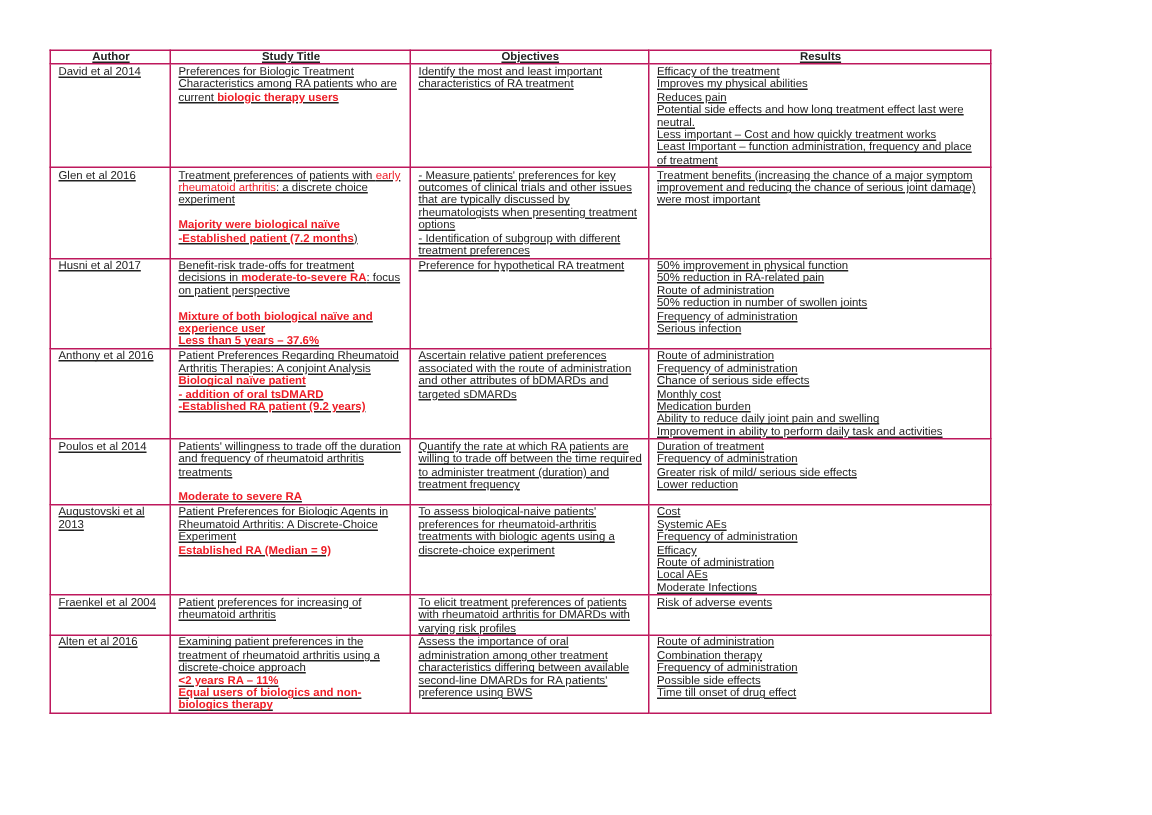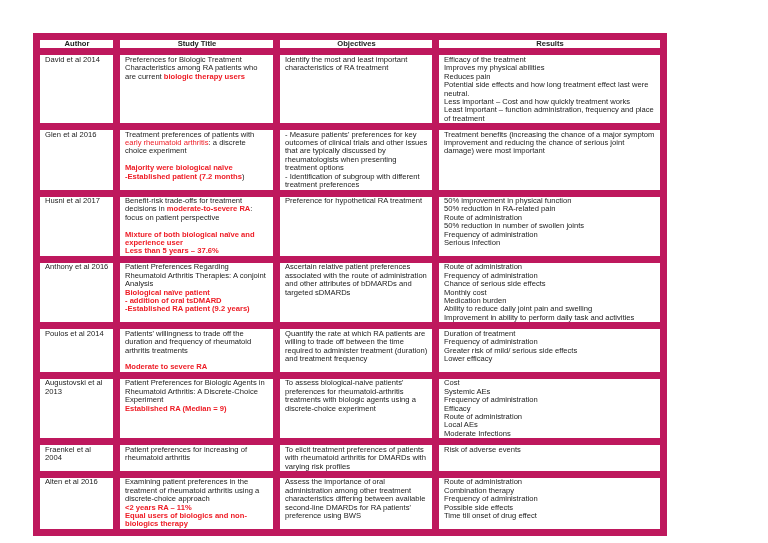--- a/index.html
+++ b/index.html
@@ -4,22 +4,22 @@
   <style>
     html, body { margin: 0; padding: 0; background: #ffffff; }
     body { width: 768px; height: 543px; position: relative; overflow: hidden;
       font-family: "Liberation Sans", sans-serif; color: #222; }
     table.lit {
       position: absolute; left: 33px; top: 33px;
       width: 627px; border-collapse: collapse; table-layout: fixed;
       font-size: 7.6px; line-height: 8.4px;
     }
     table.lit th, table.lit td {
-      border: 7px solid #be185d; vertical-align: top;
-      padding: 0 4px 0 5px; text-align: left;
+      border: 1px solid #be185d; vertical-align: top;
+      padding: 0 4px 0 5px; text-align: left; text-decoration: underline;
     }
     table.lit th { font-weight: bold; text-align: center; height: 8px; padding-top: 0; }
     table.lit td { padding-top: 0.5px; }
     col.c1 { width: 80px; } col.c2 { width: 160px; } col.c3 { width: 159px; } col.c4 { width: 228px; }
     .line { display: block; }
     .red { color: #ee1c25; }
     .bold { font-weight: bold; }
     .gap { display: block; height: 8.4px; }
     tr.r1 td { height: 57px; }
     tr.r2 td { height: 51px; }
@@ -133,21 +133,21 @@
         <span class="gap"></span>
         <span class="line red bold">Moderate to severe RA</span>
       </td>
       <td>
           <span class="line">Quantify the rate at which RA patients are willing to trade off between the time required to administer treatment (duration) and treatment frequency</span>
         </td>
       <td>
         <span class="line">Duration of treatment</span>
         <span class="line">Frequency of administration</span>
         <span class="line">Greater risk of mild/ serious side effects</span>
-        <span class="line">Lower efficacy</span>
+        <span class="line">Lower reduction</span>
       </td>
     </tr>
 
     <tr class="r6">
       <td>Augustovski et al 2013</td>
       <td>
         <span class="line">Patient Preferences for Biologic Agents in Rheumatoid Arthritis: A Discrete-Choice Experiment</span>
         <span class="line red bold">Established RA (Median = 9)</span>
       </td>
       <td>

